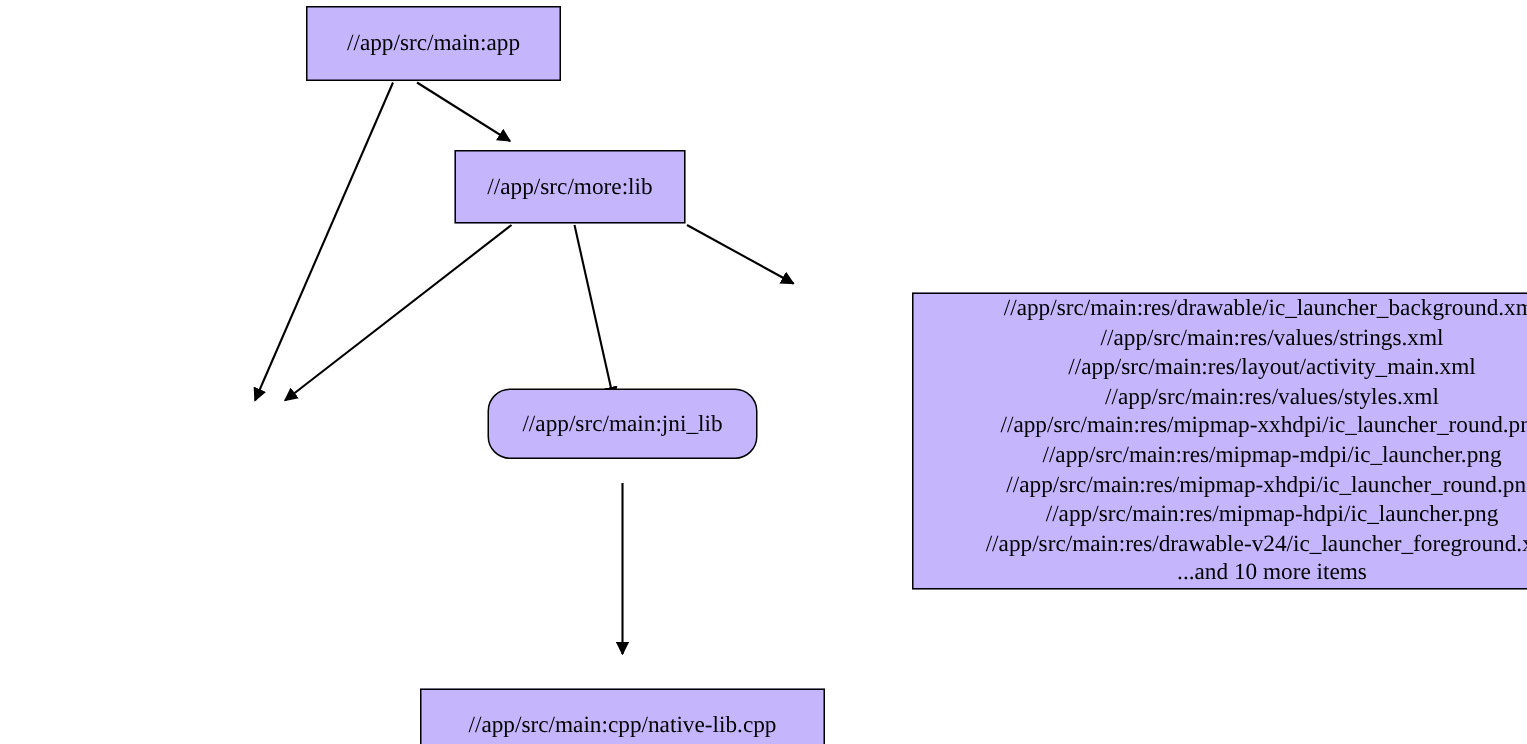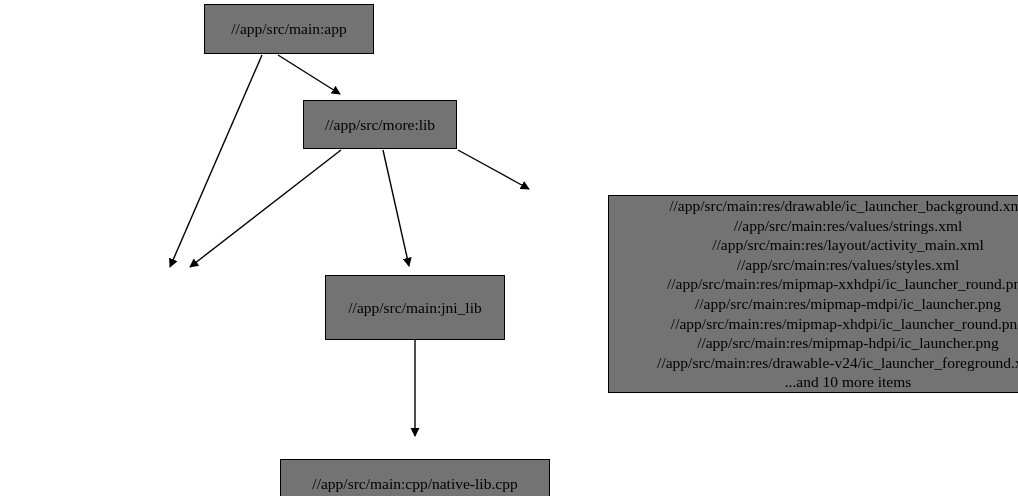--- a/index.html
+++ b/index.html
@@ -21,21 +21,21 @@
     left: 0;
     top: 0;
     width: 1018px;
     height: 496px;
     pointer-events: none;
   }
   .node {
     position: absolute;
     box-sizing: border-box;
     border: 1px solid #000000;
-    background: #737373;
+    background: #c4b5fd;
     display: flex;
     align-items: center;
     justify-content: center;
     color: #000000;
   }
   .node-label {
     font-size: 15.5px;
     line-height: 19.6px;
     text-align: center;
     white-space: pre;
@@ -73,21 +73,21 @@
 
   <div class="node" style="left:204px; top:4px; width:170px; height:50px;">
     <span class="node-label">//app/src/main:app</span>
   </div>
 
   <div class="node" style="left:303px; top:100px; width:154px; height:49px;">
     <span class="node-label">//app/src/more:lib</span>
   </div>
 
 
-  <div class="node" style="left:325px; top:275px; width:180px; height:65px;">
+  <div class="node" style="left:325px; top:259px; width:180px; height:47px;border-radius:15px;">
     <span class="node-label">//app/src/main:jni_lib</span>
   </div>
 
   <div class="node" style="left:560px; top:195px; width:480px; height:198px;margin-left:48px;">
     <span class="node-label-multi">//app/src/main:res/drawable/ic_launcher_background.xml
 //app/src/main:res/values/strings.xml
 //app/src/main:res/layout/activity_main.xml
 //app/src/main:res/values/styles.xml
 //app/src/main:res/mipmap-xxhdpi/ic_launcher_round.png
 //app/src/main:res/mipmap-mdpi/ic_launcher.png

